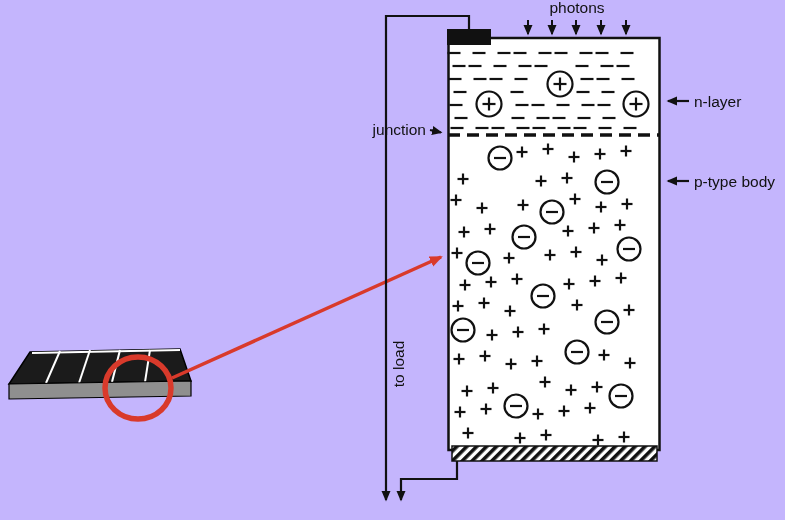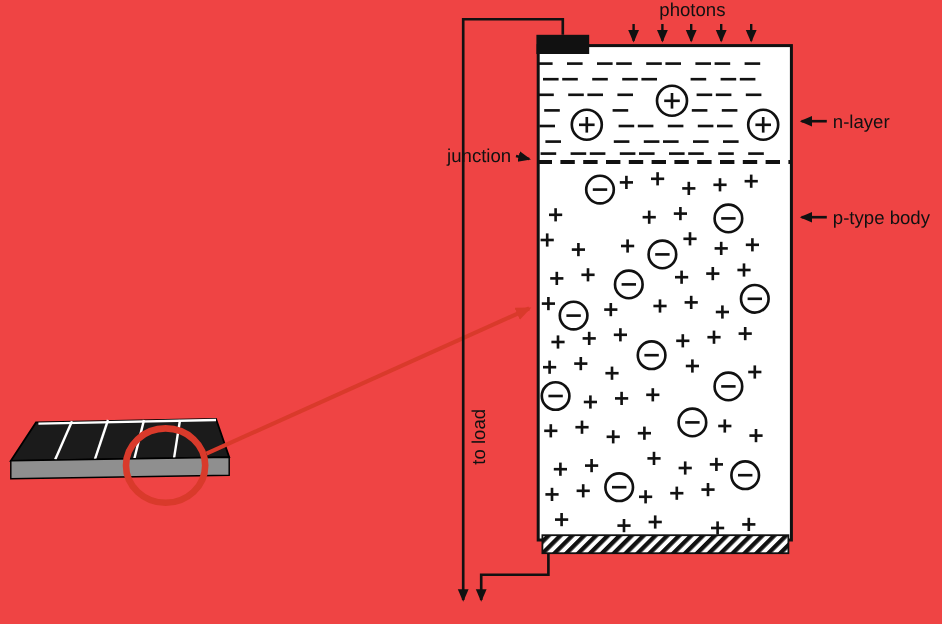--- a/index.html
+++ b/index.html
@@ -1,16 +1,16 @@
 <!DOCTYPE html>
 <html><head>
 <meta charset="utf-8">
 <style>
   html,body{margin:0;padding:0;background:#ffffff;}
-  .stage{position:relative;width:785px;height:520px;background:#ef4444;overflow:hidden;}
+  .stage{position:relative;width:785px;height:520px;background:#c4b5fd;overflow:hidden;}
   svg{display:block;}
   text{font-family:"Liberation Sans",sans-serif;font-size:15.5px;fill:#111111;}
 </style>
 </head>
 <body>
 
 <div class="stage">
 <svg width="785" height="520" viewBox="0 0 785 520">
   <defs>
     <marker id="ah" markerUnits="userSpaceOnUse" markerWidth="14" markerHeight="12" refX="9" refY="4.5" orient="auto">

